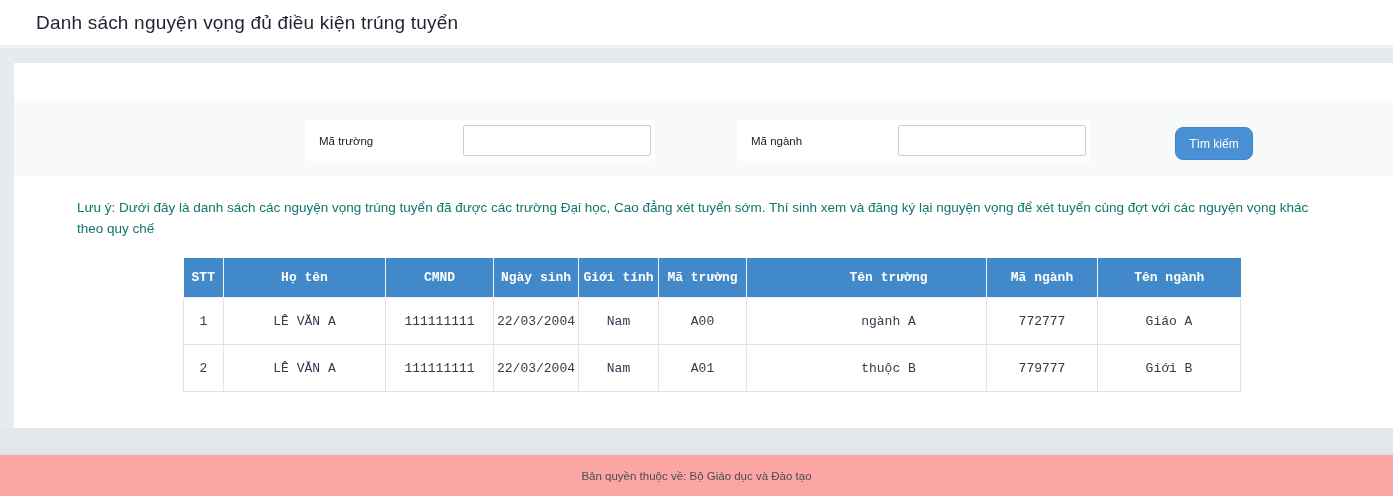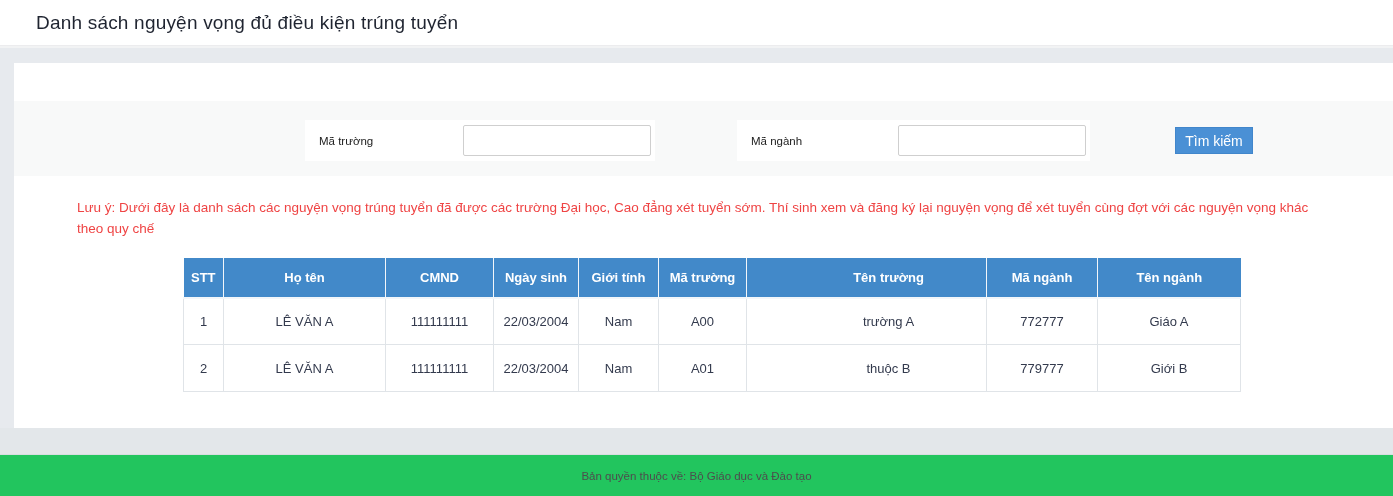--- a/index.html
+++ b/index.html
@@ -41,41 +41,42 @@
   .form-group.g2 { left: 723px; width: 353px; }
   .form-label { font-size: 11.5px; color: #222222; white-space: nowrap; }
   .form-input {
     width: 188px; height: 31px;
     border: 1px solid #cfcfcf; border-radius: 2px;
     background: #ffffff; outline: none;
     font-size: 13px; color: #333; padding: 0 6px;
   }
   .search-btn {
     position: absolute; left: 1161px; top: 26px;
-    width: 78px; height: 27px;
-    background: #4a90d5; border: 1px solid #4186cb; border-radius: 0;
-    color: #ffffff; font-size: 14px; font-family: "Liberation Sans", sans-serif;
+    width: 78px; height: 33px;
+    background: #4a90d5; border: 1px solid #4186cb; border-radius: 8px;
+    color: #ffffff; font-size: 12px; font-family: "Liberation Sans", sans-serif;
     cursor: pointer; display: flex; align-items: center; justify-content: center;
   }
   .content {
     background: #ffffff;
     padding: 22px 82px 0 63px;
     height: 252px;
   }
   .notice {
-    color: #ef4444;
+    color: #0f766e;
     font-size: 13.5px;
     line-height: 1.55;
   }
   
   table.results {
     border-collapse: collapse;
     margin: 18px 0 12px 106px;
     width: 1057px;
     table-layout: fixed;
+    font-family: Liberation Mono, monospace;
   }
   table.results th {
     background: #4289c9; color: #ffffff;
     font-size: 13px; font-weight: 700;
     height: 40px; text-align: center;
     border-right: 1px solid #f2f6fa;
     border-bottom: 2px solid #f2f6fa;
   }
   table.results th:last-child { border-right: none; }
   table.results td {
@@ -90,21 +91,21 @@
   table.results th:nth-child(4), table.results td:nth-child(4) { width: 85px; }
   table.results th:nth-child(5), table.results td:nth-child(5) { width: 80px; }
   table.results th:nth-child(6), table.results td:nth-child(6) { width: 88px; }
   table.results th:nth-child(7), table.results td:nth-child(7) { width: 240px; padding-left: 44px; }
   table.results th:nth-child(8), table.results td:nth-child(8) { width: 111px; }
   table.results th:nth-child(9), table.results td:nth-child(9) { width: 143px; }
 
   
   .bottom-gap { height: 26px; background: #e3e7ea; }
   .footer {
-    height: 42px; background: #22c55e;
+    height: 42px; background: #fca5a5;
     border-top: 1px solid #d9dde1;
     display: flex; align-items: center; justify-content: center;
   }
   .footer span { font-size: 11.5px; color: #4d4d4d; }
 </style>
 </head>
 <body>
 
 <header class="topbar">
   <h1>Danh sách nguyện vọng đủ điều kiện trúng tuyển</h1>
@@ -145,21 +146,21 @@
           </tr>
       </thead>
       <tbody>
           <tr>
             <td>1</td>
             <td>LÊ VĂN A</td>
             <td>111111111</td>
             <td>22/03/2004</td>
             <td>Nam</td>
             <td>A00</td>
-            <td>trường A</td>
+            <td>ngành A</td>
             <td>772777</td>
             <td>Giáo A</td>
           </tr>
           <tr>
             <td>2</td>
             <td>LÊ VĂN A</td>
             <td>111111111</td>
             <td>22/03/2004</td>
             <td>Nam</td>
             <td>A01</td>

